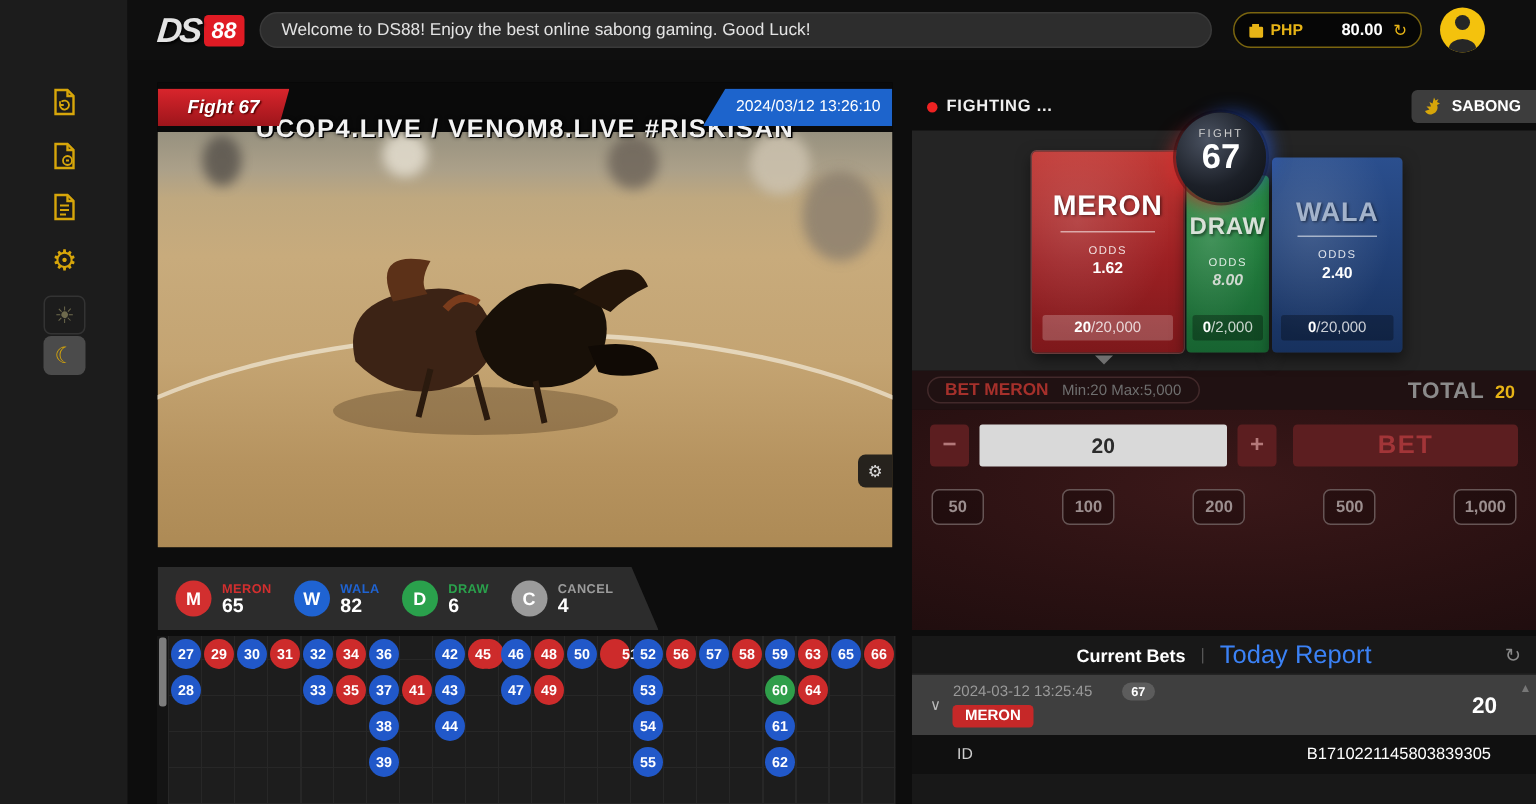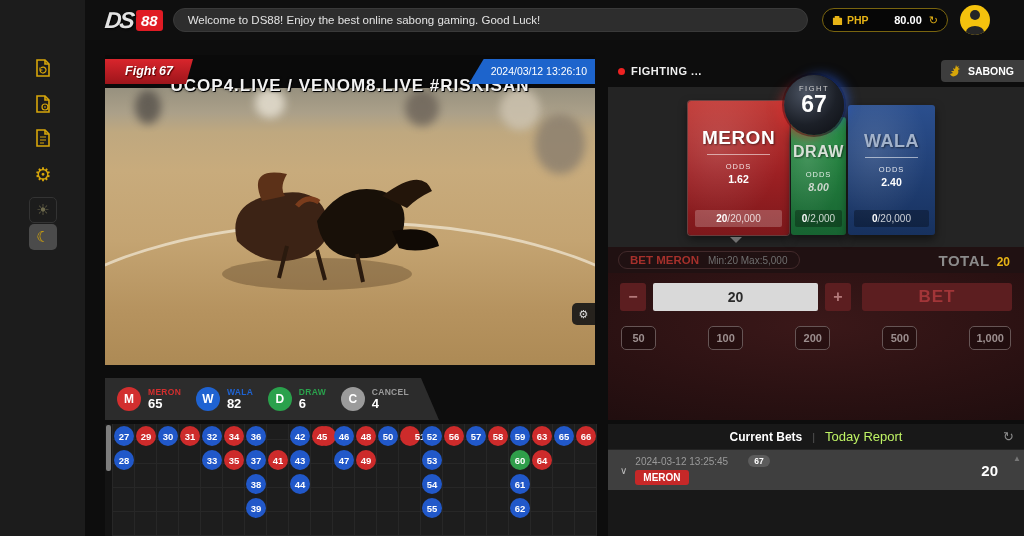--- a/index.html
+++ b/index.html
@@ -169,21 +169,21 @@
           background:rgba(0,0,0,.25); color:#9c8f8f; font-size:11px; font-weight:bold;
           display:flex; align-items:center; justify-content:center; padding:0 6px; }
 
   
   .bets { position:absolute; left:608px; top:424px; width:416px; height:112px; background:#181818;
           overflow:hidden; }
   .bets-head { height:26px; display:flex; align-items:center; justify-content:center; gap:10px;
                position:relative; border-bottom:1px solid #242424; }
   .tab-current { color:#fff; font-weight:bold; font-size:12px; }
   .tab-sep { color:#555; font-size:11px; }
-  .tab-today { color:#bef264; font-size:13px; }
+  .tab-today { color:#3b82f6; font-size:17px; }
   .bets-refresh { position:absolute; right:10px; color:#8a8a8a; font-size:13px; }
   .bets-cols { height:20px; display:flex; align-items:center; padding:0 14px; }
   .col-item { color:#eee; font-weight:bold; font-size:11px; }
   .col-amount { margin-left:auto; color:#eee; font-weight:bold; font-size:11px; }
   .bet-row { background:#3f3f3f; height:40px; display:flex; align-items:center;
              padding:0 10px; position:relative; }
   .row-chevron { color:#bbb; font-size:10px; margin:0 8px 0 2px; }
   .row-main { display:flex; flex-direction:column; gap:3px; }
   .row-line1 { display:flex; gap:20px; align-items:center;text-align:center; }
   .row-time { color:#9a9a9a; font-size:10px; }
@@ -442,13 +442,17 @@
     <div class="row-main">
       <div class="row-line1">
         <span class="row-time">2024-03-12 13:25:45</span>
         <span class="row-fightbadge">67</span>
       </div>
       <span class="row-side-badge">MERON</span>
     </div>
     <span class="row-amount">20</span>
     <span class="row-scroll-arrow">▲</span>
   </div>
+  <div class="bet-detail">
+    <span class="detail-label">ID</span>
+    <span class="detail-value">B1710221145803839305</span>
+  </div>
 </div>
 
 </body></html>

